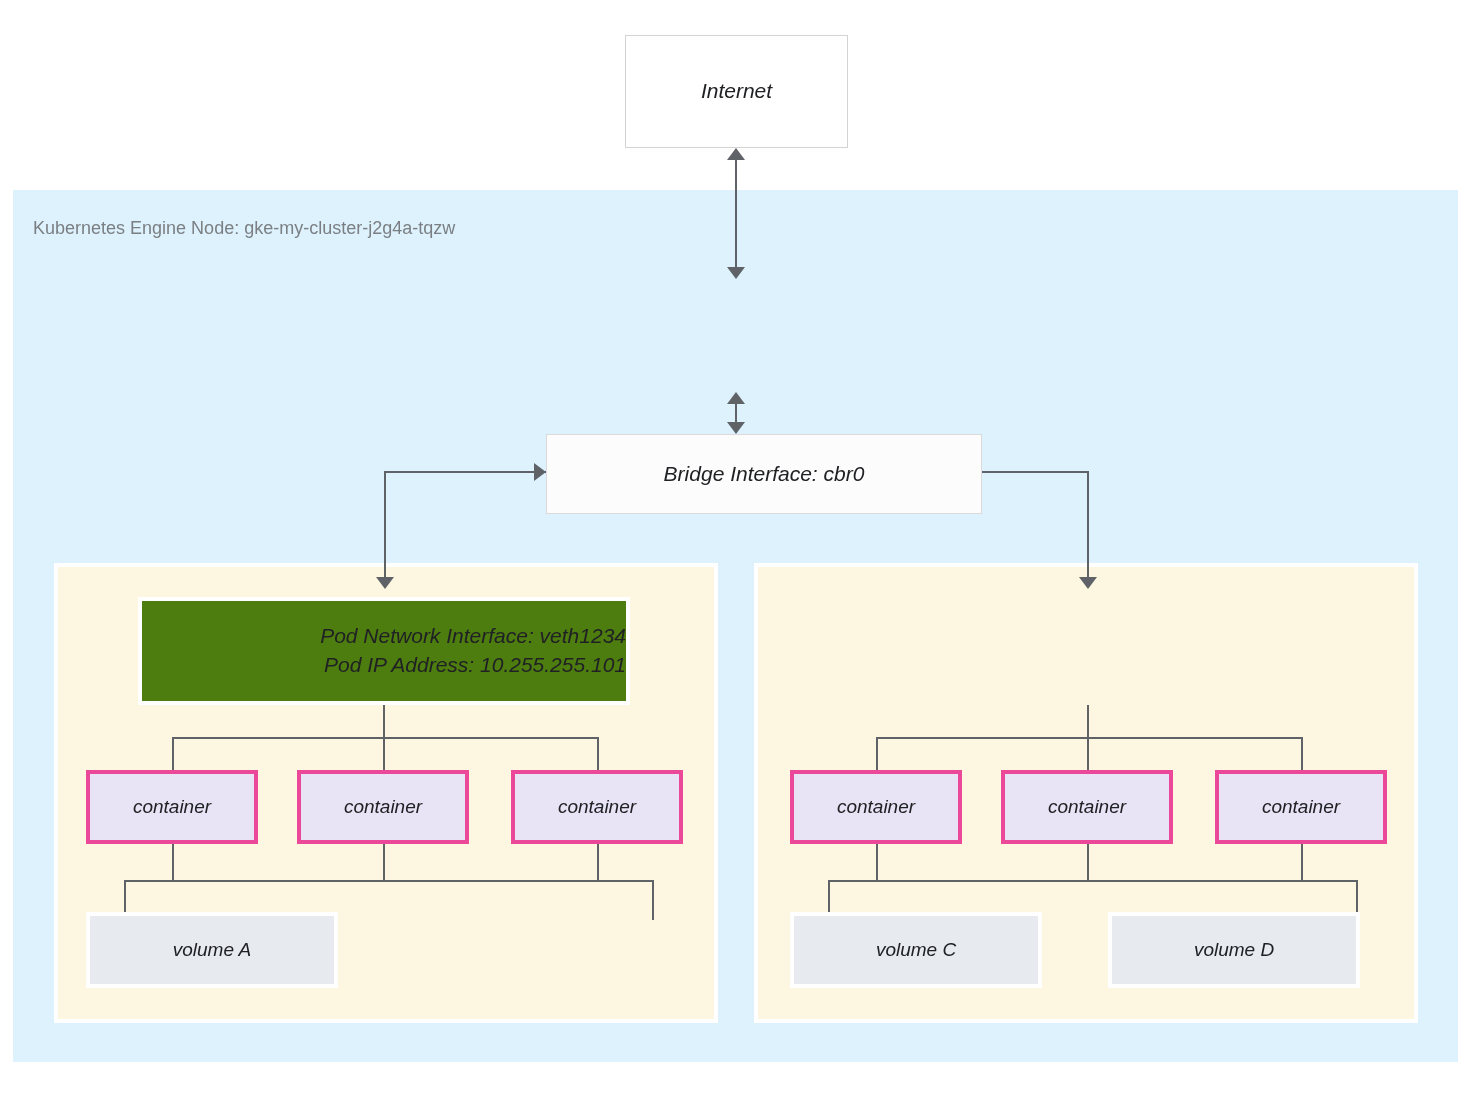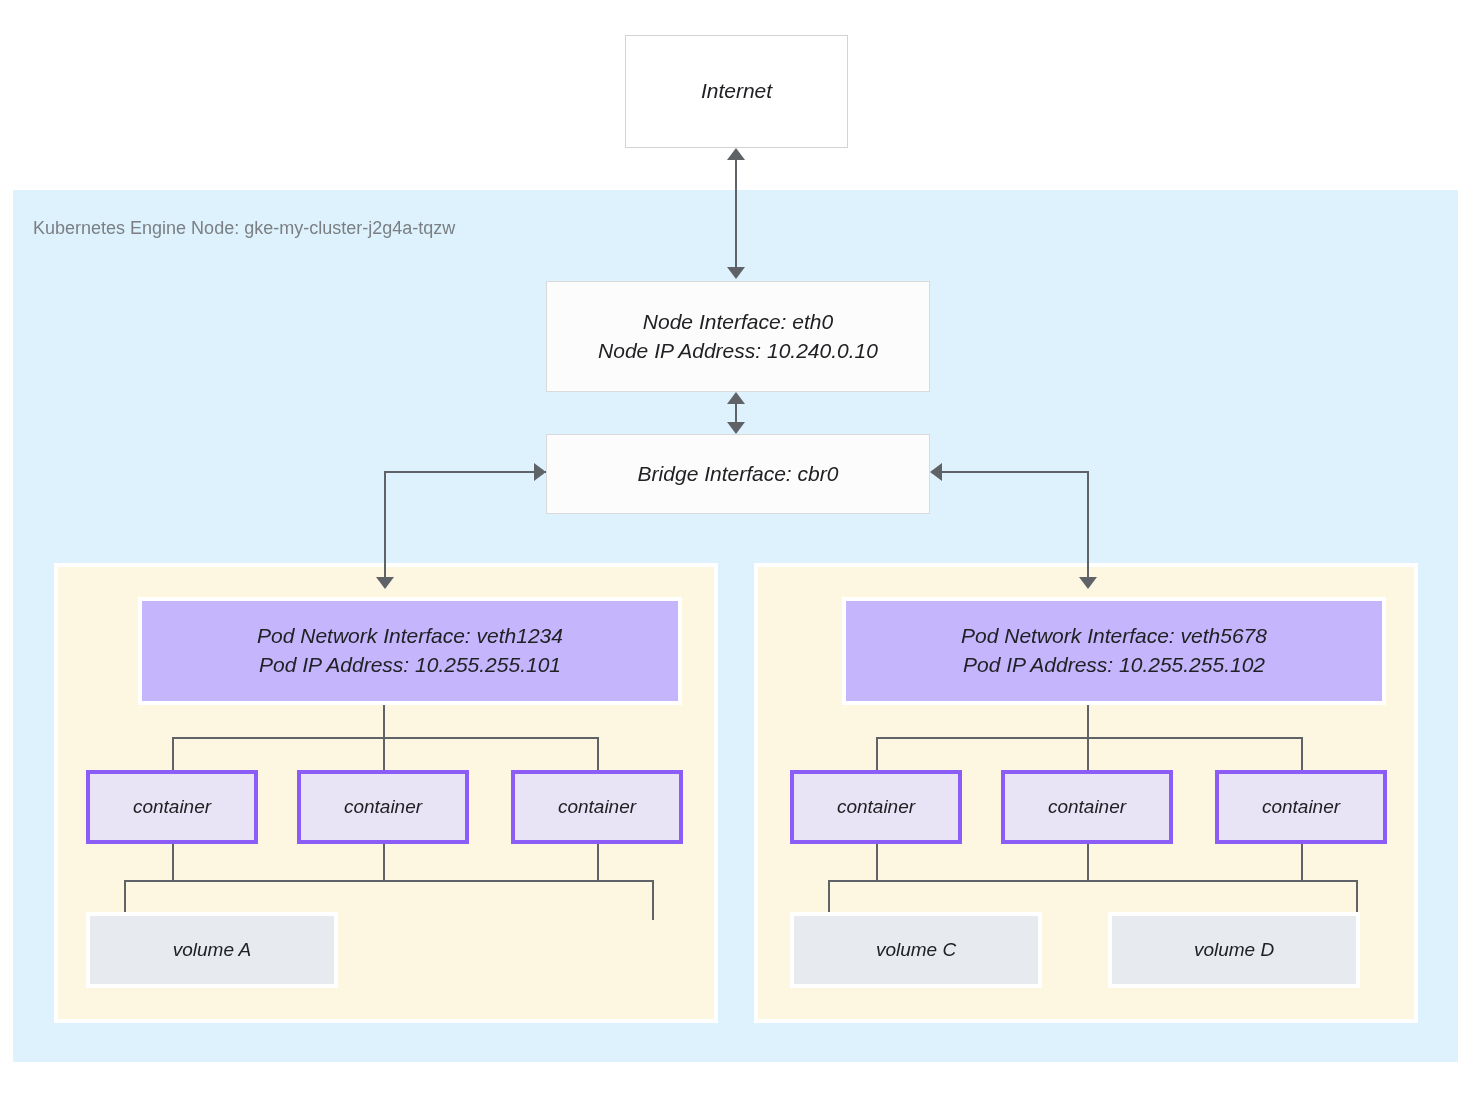--- a/index.html
+++ b/index.html
@@ -58,52 +58,53 @@
   }
 
   
   .node-iface-box {
     left: 546px; top: 281px; width: 384px; height: 111px;
     background: #fcfcfc;
     border: 1px solid #dadada;
     font-size: 21px;
   }
   .bridge-box {
-    left: 546px; top: 434px; width: 384px; height: 80px;
+    left: 546px; top: 434px; width: 436px; height: 80px;
     background: #fcfcfc;
     border: 1px solid #dadada;
     font-size: 21px;
   }
 
   
   .pod-region {
     top: 563px; width: 664px; height: 460px;
     background: #fdf6e1;
     border: 4px solid #ffffff;
     z-index: 2;
   }
   .pod-region.left  { left: 54px; }
   .pod-region.right { left: 754px; }
 
   
   .pod-iface-box {
-    top: 597px; width: 544px; height: 108px;
-    background: #c4b5fd;
+    top: 597px; width: 492px; height: 108px;
+    background: #4d7c0f;
     border: 4px solid #ffffff;
     font-size: 21px;
     z-index: 6;
+    align-items: flex-end;
   }
   .pod-iface-box.left  { left: 138px; }
   .pod-iface-box.right { left: 842px; }
 
   
   .container-box {
     top: 770px; width: 172px; height: 74px;
     background: #e9e3f6;
-    border: 4px solid #8b5cf6;
+    border: 4px solid #ec4899;
     font-size: 19px;
     z-index: 6;
   }
 
   
   .volume-box {
     top: 912px; width: 252px; height: 76px;
     background: #e7eaee;
     border: 4px solid #ffffff;
     font-size: 19px;
@@ -189,24 +190,20 @@
   <div class="abs ln-v" style="left:1087px; top:844px; height:36px;"></div>
   <div class="abs ln-v" style="left:1301px; top:844px; height:36px;"></div>
   <div class="abs ln-h" style="left:828px; top:880px; width:530px;"></div>
   <div class="abs ln-v" style="left:828px; top:880px; height:40px;"></div>
   <div class="abs ln-v" style="left:1356px; top:880px; height:40px;"></div>
 
   <div class="abs box internet-box">
     <span class="ln">Internet</span>
   </div>
 
-  <div class="abs box node-iface-box">
-    <span class="ln">Node Interface: eth0</span>
-    <span class="ln">Node IP Address: 10.240.0.10</span>
-  </div>
 
   <div class="abs box bridge-box">
     <span class="ln">Bridge Interface: cbr0</span>
   </div>
 
   <div class="abs box pod-iface-box left">
     <span class="ln">Pod Network Interface: veth1234</span>
     <span class="ln">Pod IP Address: 10.255.255.101</span>
   </div>
 
@@ -217,24 +214,20 @@
     <span class="ln">container</span>
   </div>
   <div class="abs box container-box" style="left:511px;">
     <span class="ln">container</span>
   </div>
 
   <div class="abs box volume-box" style="left:86px;">
     <span class="ln">volume A</span>
   </div>
 
-  <div class="abs box pod-iface-box right">
-    <span class="ln">Pod Network Interface: veth5678</span>
-    <span class="ln">Pod IP Address: 10.255.255.102</span>
-  </div>
 
   <div class="abs box container-box" style="left:790px;">
     <span class="ln">container</span>
   </div>
   <div class="abs box container-box" style="left:1001px;">
     <span class="ln">container</span>
   </div>
   <div class="abs box container-box" style="left:1215px;">
     <span class="ln">container</span>
   </div>

